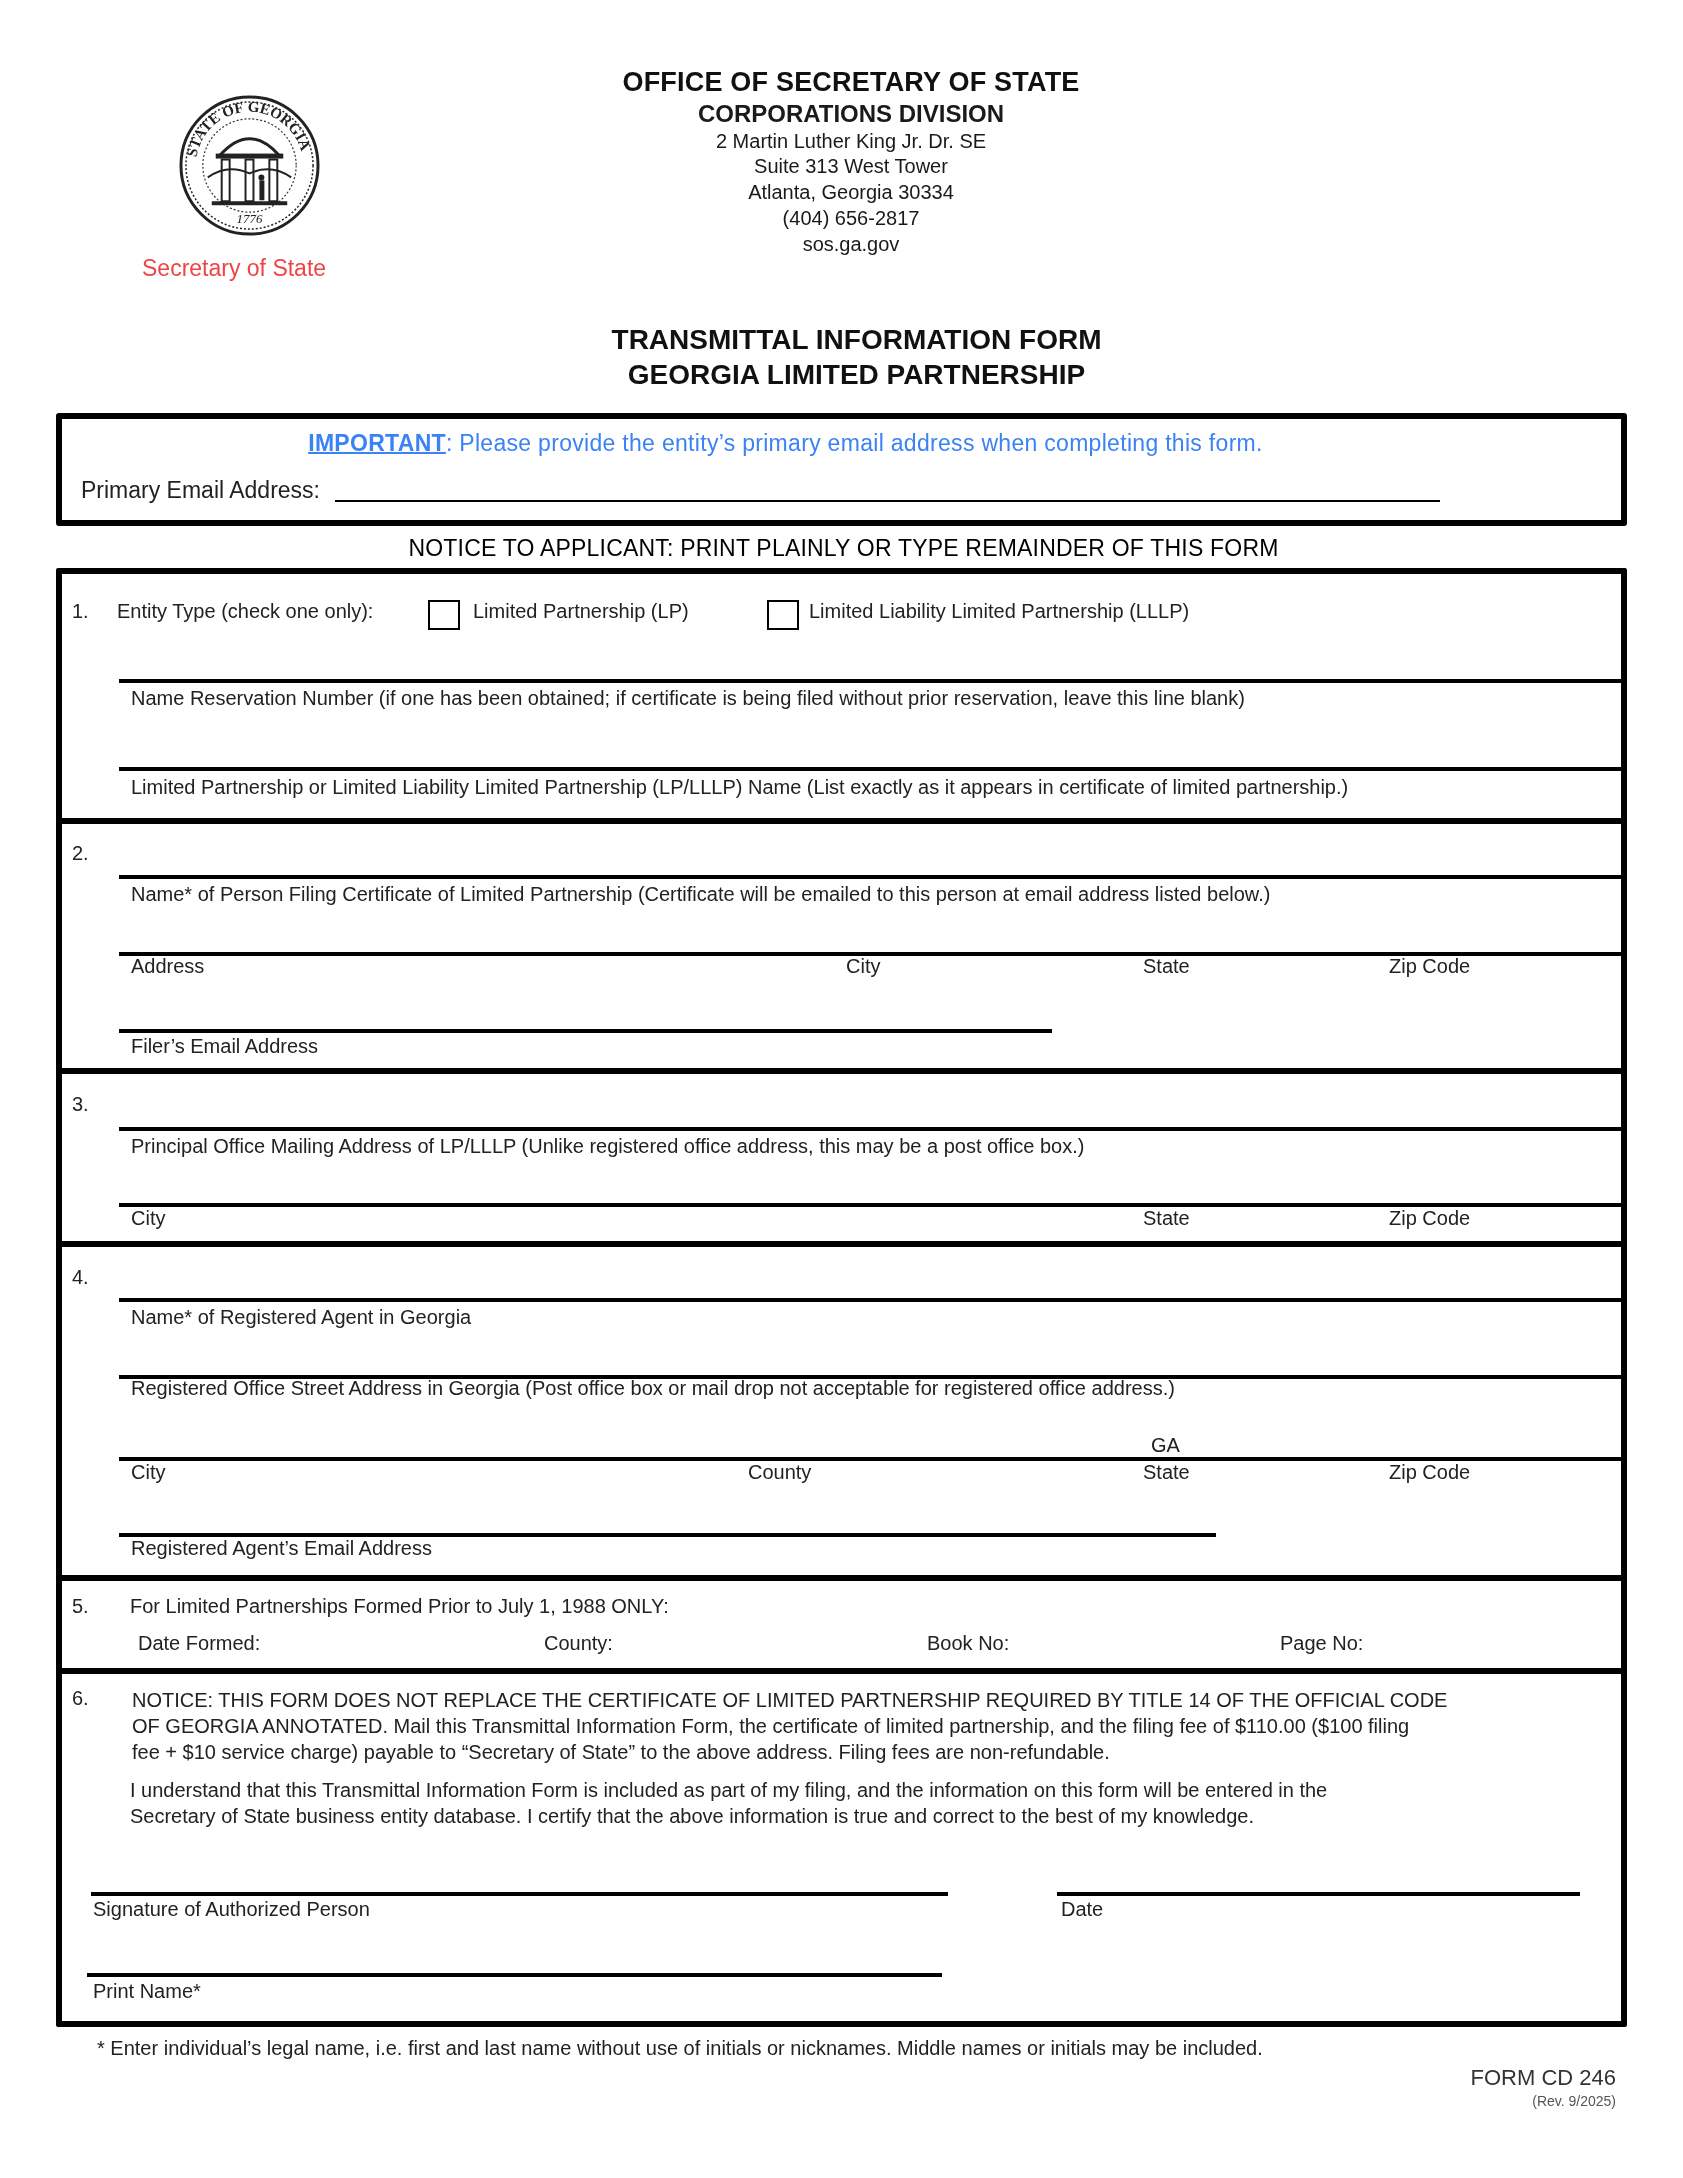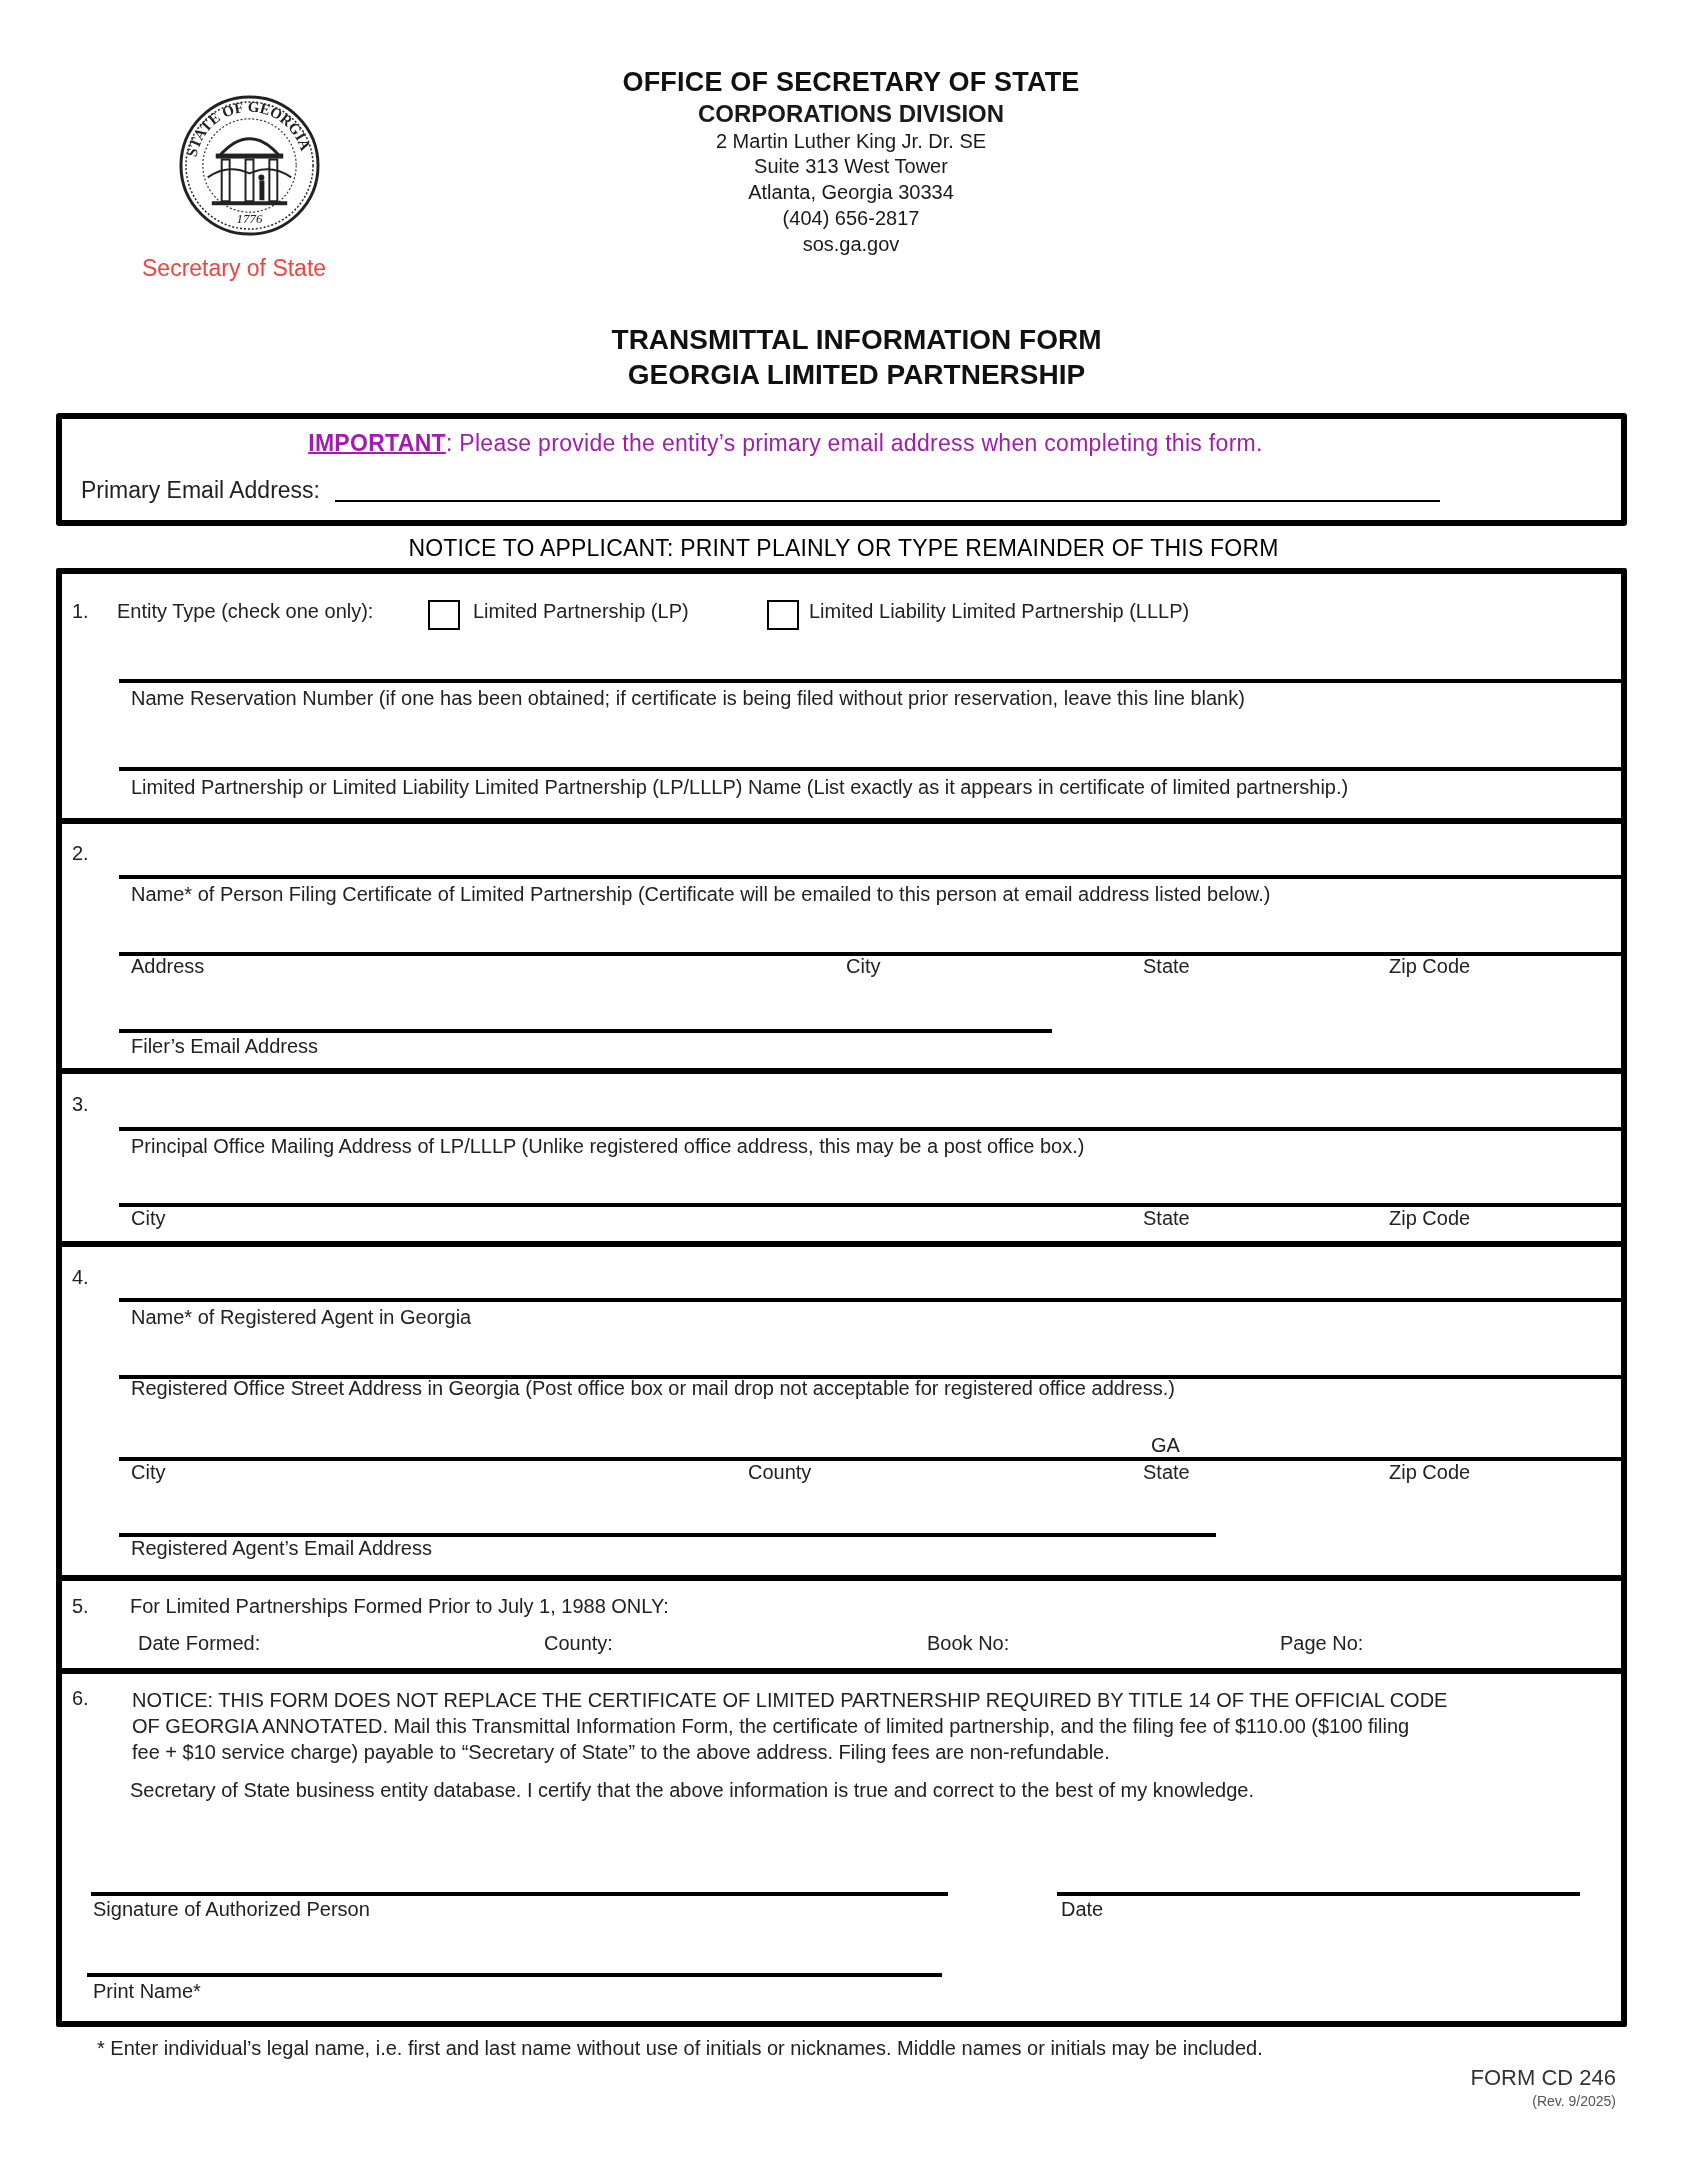--- a/index.html
+++ b/index.html
@@ -8,21 +8,21 @@
   .abs { position:absolute; }
   .hdr { position:absolute; left:554px; width:594px; text-align:center; }
   .hdr-title { top:67px; font-size:27px; font-weight:bold; letter-spacing:0.2px; }
   .hdr-div { top:100px; font-size:24px; font-weight:bold; color:#1a1a1a; }
   .hdr-line { font-size:20px; color:#1a1a1a; }
   .seal { left:178px; top:94px; width:143px; height:143px; }
   .sos-label { left:142px; top:255px; font-size:23px; color:#ef4444; }
   .form-title { position:absolute; left:495px; width:723px; text-align:center; font-size:28px; font-weight:bold; }
   .box { position:absolute; border:6px solid #000; box-sizing:border-box; }
   .imp-box { left:56px; top:413px; width:1571px; height:113px; border-radius:3px; }
-  .imp-text { left:0; width:1571px; top:430px; text-align:center; font-size:23px; color:#a21caf; letter-spacing:0.3px; }
+  .imp-text { left:0; width:1571px; top:430px; text-align:center; font-size:23px; color:#3b82f6; letter-spacing:0.3px; }
   .imp-text u { font-weight:bold; text-decoration-thickness:2px; }
   .email-label { left:81px; top:477px; font-size:23px; color:#222; }
   .email-line { left:335px; top:500px; width:1105px; height:2px; background:#000; }
   .notice { left:58px; width:1571px; top:535px; text-align:center; font-size:23px; color:#000000; letter-spacing:0.2px; }
   .main-box { left:56px; top:568px; width:1571px; height:1459px; border-radius:2px; }
   .sec-div { position:absolute; left:56px; width:1571px; height:6px; background:#000; }
   .uline { position:absolute; height:4px; background:#000; }
   .lbl { position:absolute; font-size:20px; color:#222; white-space:nowrap; }
   .num { position:absolute; font-size:20px; color:#222; }
   .chk { position:absolute; width:32px; height:30px; border:2px solid #000; box-sizing:border-box; background:#fff; }
@@ -148,20 +148,21 @@
 
 <div class="sec-div" style="top:1668px"></div>
 
 <div class="num" style="left:72px; top:1687px">6.</div>
 <div class="para" style="left:132px; top:1687px">
   <div>NOTICE:  THIS FORM DOES NOT REPLACE THE CERTIFICATE OF LIMITED PARTNERSHIP REQUIRED BY TITLE 14 OF THE OFFICIAL CODE</div>
   <div>OF GEORGIA ANNOTATED.  Mail this Transmittal Information Form, the certificate of limited partnership, and the filing fee of $110.00 ($100 filing</div>
   <div>fee + $10 service charge) payable to “Secretary of State” to the above address.  Filing  fees are non-refundable.</div>
 </div>
 <div class="para" style="left:130px; top:1777px">
+  <div>I understand that this Transmittal Information Form is included as part of my filing, and the information on this form will be entered in the</div>
   <div>Secretary of State business entity database. I certify that the above information is true and correct to the best of my knowledge.</div>
 </div>
 
 <div class="uline" style="left:91px; top:1892px; width:857px"></div>
 <div class="lbl" style="left:93px; top:1898px">Signature of Authorized Person</div>
 <div class="uline" style="left:1057px; top:1892px; width:523px"></div>
 <div class="lbl" style="left:1061px; top:1898px">Date</div>
 
 <div class="uline" style="left:87px; top:1973px; width:855px"></div>
 <div class="lbl" style="left:93px; top:1980px">Print Name*</div>

